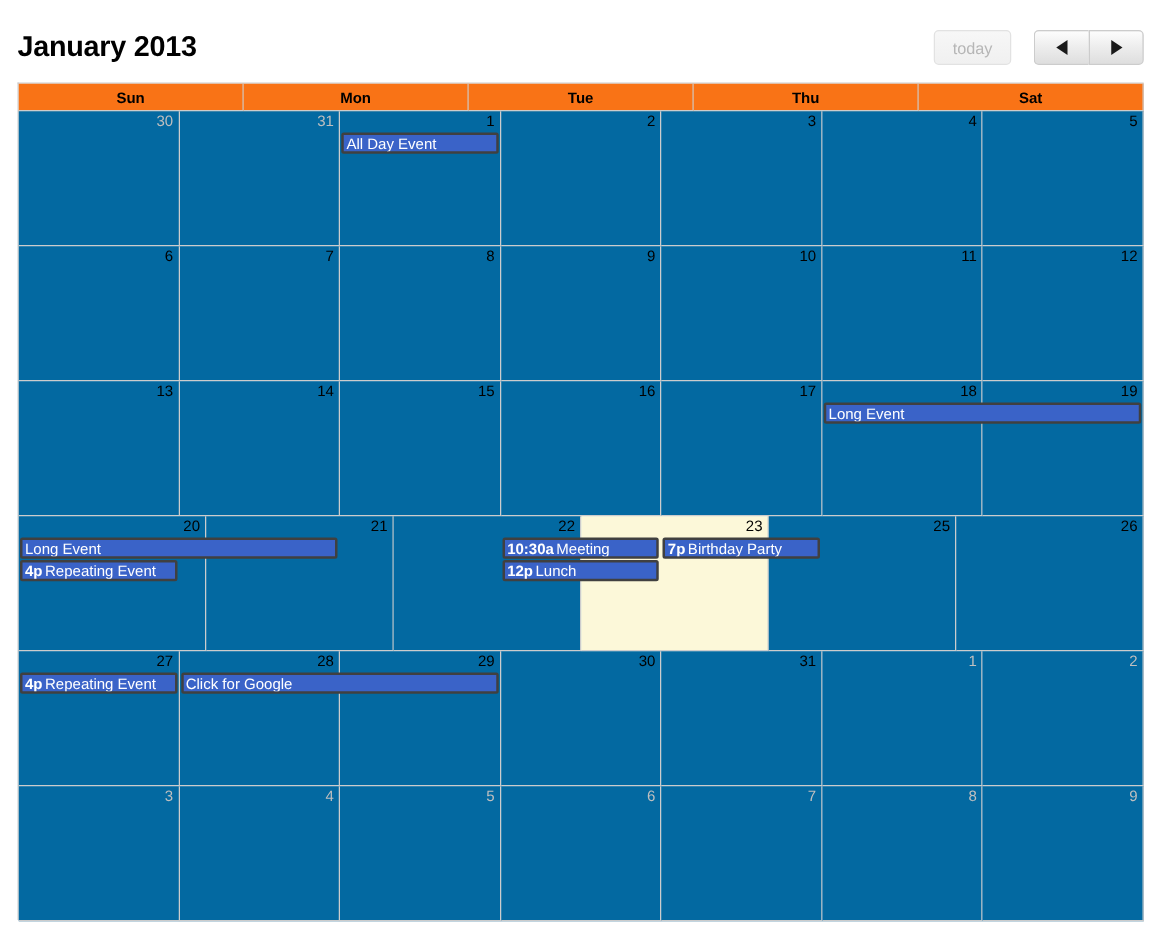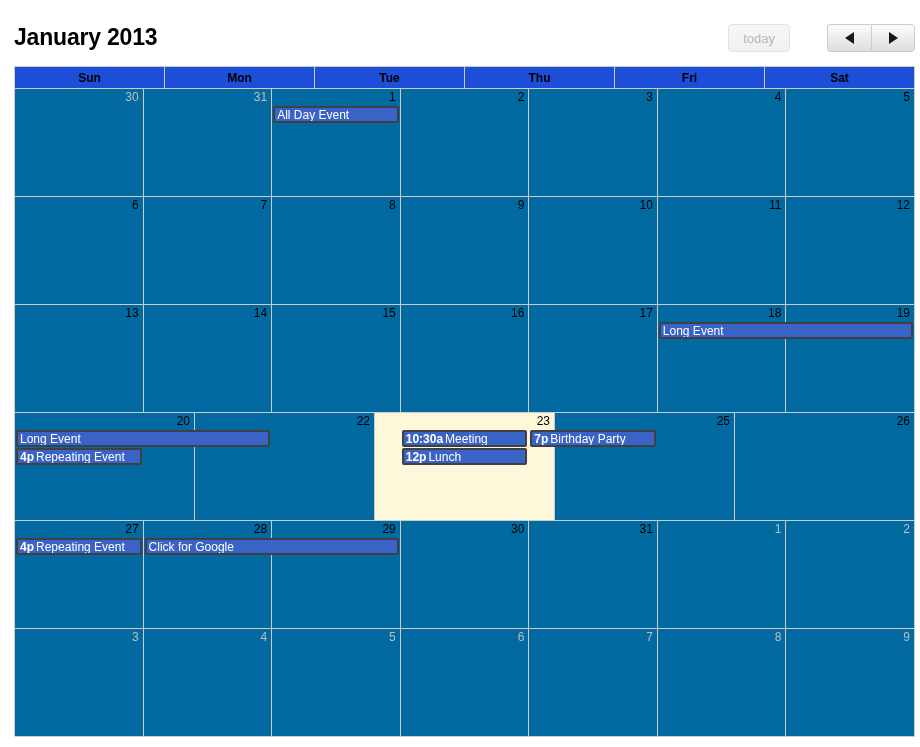--- a/index.html
+++ b/index.html
@@ -29,21 +29,20 @@
     font-weight: bold;
     color: #000000;
     letter-spacing: -0.2px;
     white-space: nowrap;
   }
   .fc-header-right {
     position: absolute;
     right: 0; top: 10px;
     display: flex;
     align-items: flex-start;
-    gap: 19px;
   }
   .fc-button {
     height: 28px;
     padding: 0 12px;
     display: inline-flex;
     align-items: center;
     justify-content: center;
     font-size: 13px;
     color: #444444;
     background: #e6e6e6;
@@ -99,21 +98,21 @@
   .fc-head-cell {
     flex: 1 1 0;
     border-right: 1px solid #cccccc;
     border-bottom: 1px solid #cccccc;
     font-size: 12px;
     font-weight: bold;
     color: #000000;
     display: flex;
     align-items: center;
     justify-content: center;
-    background: #1d4ed8;
+    background: #f97316;
   }
 
   .fc-week {
     position: relative;
     height: 108px;
   }
   .fc-week-bg { display: flex; height: 100%; }
   .fc-day-cell {
     flex: 1 1 0;
     border-right: 1px solid #cccccc;
@@ -176,21 +175,20 @@
       </div>
     </div>
   </div>
 
   <div class="fc-grid">
     <div class="fc-head-row" id="head-row">
         <div class="fc-head-cell">Sun</div>
         <div class="fc-head-cell">Mon</div>
         <div class="fc-head-cell">Tue</div>
         <div class="fc-head-cell">Thu</div>
-        <div class="fc-head-cell">Fri</div>
         <div class="fc-head-cell">Sat</div>
       </div>
     <div id="weeks-container">
         <div class="fc-week">
           <div class="fc-week-bg">
             <div class="fc-day-cell other">
               <div class="fc-daynum">30</div>
             </div>
             <div class="fc-day-cell other">
               <div class="fc-daynum">31</div>
@@ -266,20 +264,23 @@
             </div>
           </div>
           <div class="fc-event-layer">
             <div class="fc-event" style="left: calc(71.4286% + 1px); width: calc(28.5714% - 3px); top: 0px;"><span>Long Event</span></div>
           </div>
         </div>
         <div class="fc-week">
           <div class="fc-week-bg">
             <div class="fc-day-cell">
               <div class="fc-daynum">20</div>
+            </div>
+            <div class="fc-day-cell">
+              <div class="fc-daynum">21</div>
             </div>
             <div class="fc-day-cell">
               <div class="fc-daynum">22</div>
             </div>
             <div class="fc-day-cell today">
               <div class="fc-daynum">23</div>
             </div>
             <div class="fc-day-cell">
               <div class="fc-daynum">25</div>
             </div>

